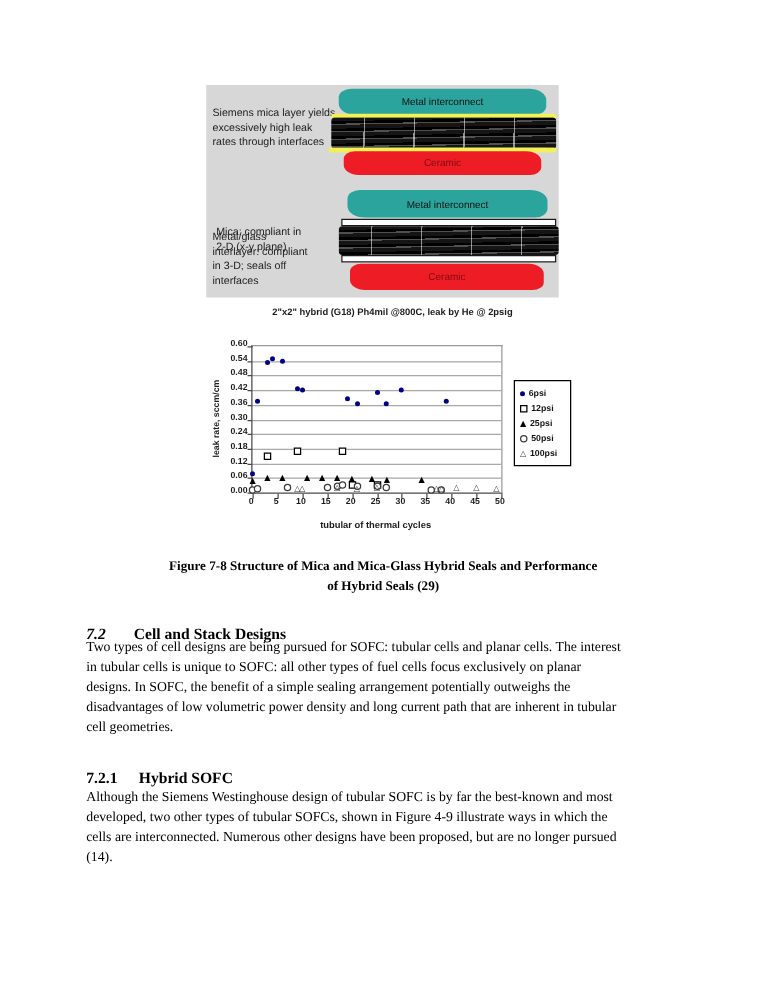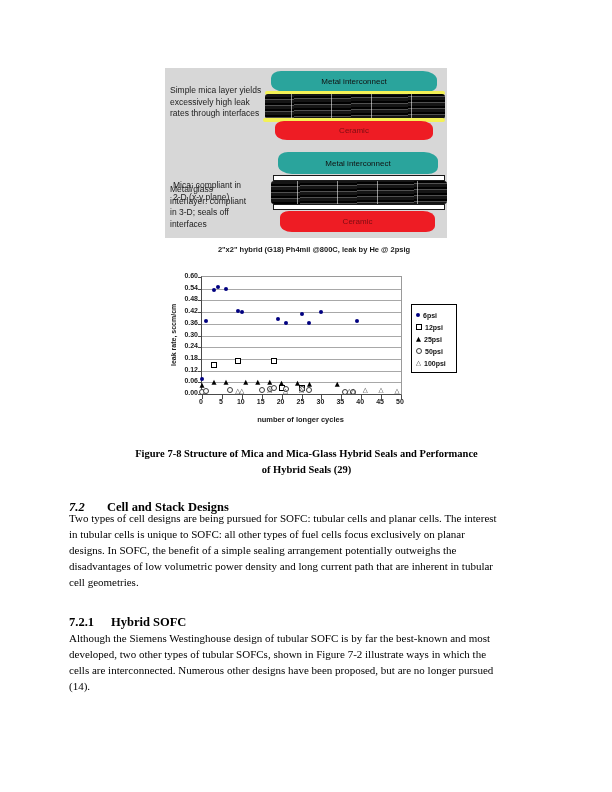--- a/index.html
+++ b/index.html
@@ -68,21 +68,21 @@
   .p1{top:511px;}
   .p2{top:631px;}
   .pageno{position:absolute;left:0;top:737px;width:100%;text-align:center;font-size:10.5px;}
 </style>
 </head>
 <body>
 
 <div class="page">
 
   <div class="fig-panel">
-    <div class="fig-note note1">Simple mica layer yields
+    <div class="fig-note note1">Siemens mica layer yields
 excessively high leak
 rates through interfaces</div>
     <div class="fig-note note2">Mica: compliant in
 2-D (x-y plane)</div>
     <div class="fig-note note3">Metal/glass
 interlayer: compliant
 in 3-D; seals off
 interfaces</div>
 
     <div class="bar teal" style="left:106px;top:3px;width:166px;height:21px;">
@@ -308,21 +308,21 @@
         <div class="" style="left: 31.8px;">10</div>
         <div class="" style="left: 51.7px;">15</div>
         <div class="" style="left: 71.6px;">20</div>
         <div class="" style="left: 91.5px;">25</div>
         <div class="" style="left: 111.4px;">30</div>
         <div class="" style="left: 131.3px;">35</div>
         <div class="" style="left: 151.2px;">40</div>
         <div class="" style="left: 171.1px;">45</div>
         <div class="" style="left: 191px;">50</div>
       </div>
-    <div class="xaxis-title">number of longer cycles</div>
+    <div class="xaxis-title">tubular of thermal cycles</div>
     <div class="legend">
         <div class="legend-item">
           <span class="mk-filled-circle" style="background: rgb(0, 0, 128);"></span>
           <span>6psi</span>
         </div>
         <div class="legend-item">
           <span class="mk-open-square" style="border-color: rgb(0, 0, 0);"></span>
           <span>12psi</span>
         </div>
         <div class="legend-item">
@@ -351,17 +351,17 @@
 in tubular cells is unique to SOFC: all other types of fuel cells focus exclusively on planar
 designs. In SOFC, the benefit of a simple sealing arrangement potentially outweighs the
 disadvantages of low volumetric power density and long current path that are inherent in tubular
 cell geometries.</div>
 
   <div class="sec-head h721">
     <span class="num721">7.2.1</span>
     <span>Hybrid SOFC</span>
   </div>
   <div class="para p2">Although the Siemens Westinghouse design of tubular SOFC is by far the best-known and most
-developed, two other types of tubular SOFCs, shown in Figure 7-2 illustrate ways in which the
+developed, two other types of tubular SOFCs, shown in Figure 4-9 illustrate ways in which the
 cells are interconnected. Numerous other designs have been proposed, but are no longer pursued
 (14).</div>
 
 </div>
 
 </body></html>

